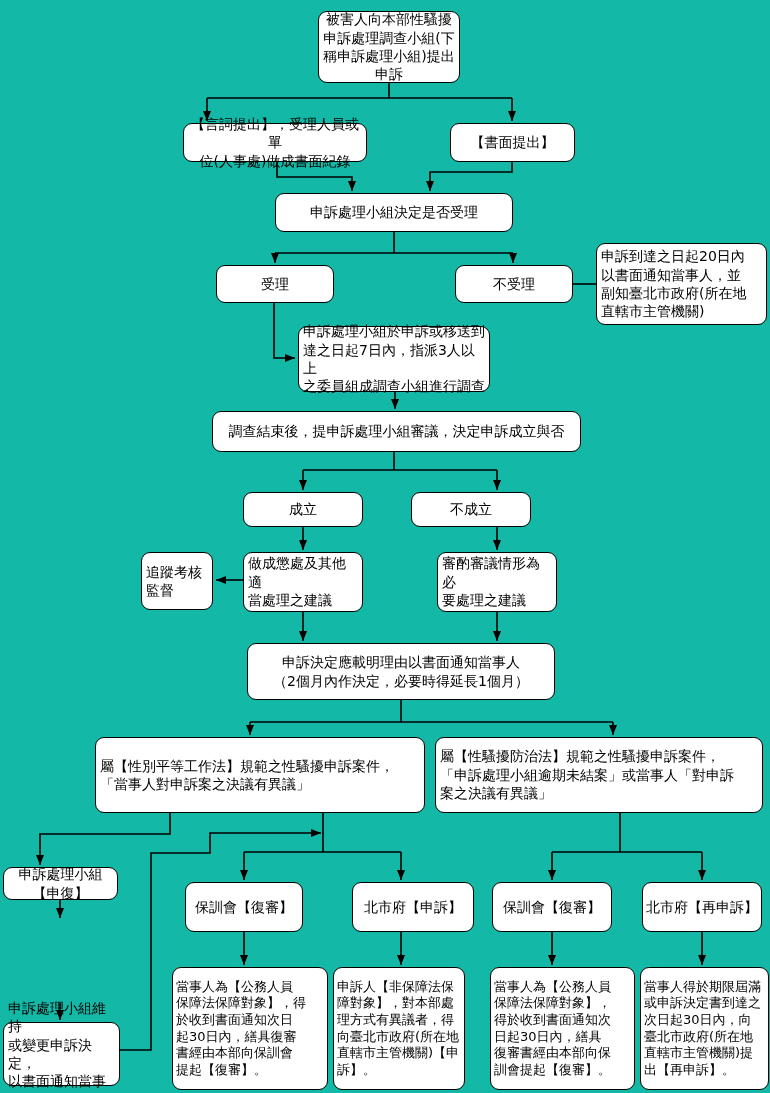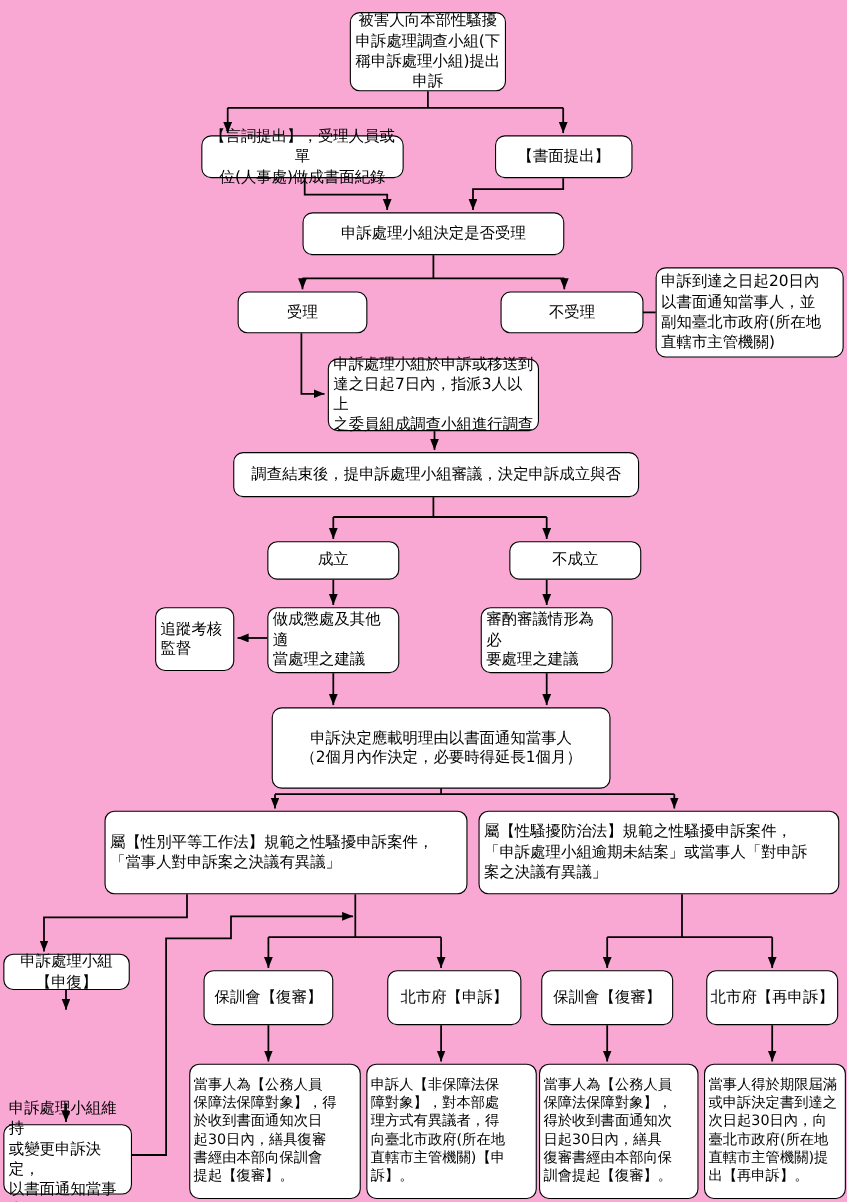--- a/index.html
+++ b/index.html
@@ -1,19 +1,19 @@
 <!DOCTYPE html>
 <html><head>
 <meta charset="utf-8">
 <style>
   html,body{margin:0;padding:0;background:#ffffff;}
   #canvas{
     position:relative;
     width:770px;height:1093px;
-    background:#f9a8d4;
+    background:#14b8a6;
     font-family:"DejaVu Sans","Liberation Sans",sans-serif;
     color:#000;
   }
   #wires{position:absolute;left:0;top:0;z-index:0;}
   .node{
     position:absolute;
     box-sizing:border-box;
     background:#ffffff;
     border:1.6px solid #000;
     border-radius:9px;
@@ -94,47 +94,47 @@
 
   <div class="node center" style="left:183px;top:123px;width:184px;height:39px">【言詞提出】，受理人員或單
 位(人事處)做成書面紀錄</div>
 
   <div class="node center" style="left:450px;top:123px;width:125px;height:39px">【書面提出】</div>
 
   <div class="node center" style="left:275px;top:193px;width:238px;height:39px">申訴處理小組決定是否受理</div>
 
   <div class="node center" style="left:216px;top:265px;width:118px;height:38px">受理</div>
 
-  <div class="node center" style="left:455px;top:265px;width:130px;height:38px">不受理</div>
+  <div class="node center" style="left:455px;top:265px;width:118px;height:38px">不受理</div>
 
   <div class="node left" style="left:596px;top:243px;width:171px;height:82px">申訴到達之日起20日內
 以書面通知當事人，並
 副知臺北市政府(所在地
 直轄市主管機關)</div>
 
   <div class="node left" style="left:298px;top:326px;width:192px;height:66px">申訴處理小組於申訴或移送到
 達之日起7日內，指派3人以上
 之委員組成調查小組進行調查</div>
 
   <div class="node center" style="left:212px;top:411px;width:369px;height:41px">調查結束後，提申訴處理小組審議，決定申訴成立與否</div>
 
   <div class="node center" style="left:243px;top:492px;width:120px;height:35px">成立</div>
 
-  <div class="node center" style="left:463px;top:492px;width:120px;height:35px">不成立</div>
+  <div class="node center" style="left:411px;top:492px;width:120px;height:35px">不成立</div>
 
   <div class="node left" style="left:141px;top:552px;width:72px;height:58px">追蹤考核
 監督</div>
 
   <div class="node left" style="left:243px;top:552px;width:120px;height:60px">做成懲處及其他適
 當處理之建議</div>
 
   <div class="node left" style="left:437px;top:552px;width:120px;height:60px">審酌審議情形為必
 要處理之建議</div>
 
-  <div class="node center" style="left:247px;top:643px;width:308px;height:74px">申訴決定應載明理由以書面通知當事人
+  <div class="node center" style="left:247px;top:643px;width:308px;height:57px">申訴決定應載明理由以書面通知當事人
 （2個月內作決定，必要時得延長1個月）</div>
 
   <div class="node left" style="left:95px;top:737px;width:330px;height:76px">屬【性別平等工作法】規範之性騷擾申訴案件，
 「當事人對申訴案之決議有異議」</div>
 
   <div class="node left" style="left:435px;top:737px;width:328px;height:76px">屬【性騷擾防治法】規範之性騷擾申訴案件，
 「申訴處理小組逾期未結案」或當事人「對申訴
 案之決議有異議」</div>
 
   <div class="node center" style="left:3px;top:867px;width:115px;height:33px">申訴處理小組
@@ -153,21 +153,21 @@
 
   <div class="node center" style="left:642px;top:882px;width:120px;height:50px">北市府【再申訴】</div>
 
   <div class="node left small" style="left:172px;top:967px;width:156px;height:123px">當事人為【公務人員
 保障法保障對象】，得
 於收到書面通知次日
 起30日內，繕具復審
 書經由本部向保訓會
 提起【復審】。</div>
 
-  <div class="node left small" style="left:333px;top:967px;width:155px;height:123px">申訴人【非保障法保
+  <div class="node left small" style="left:333px;top:967px;width:132px;height:123px">申訴人【非保障法保
 障對象】，對本部處
 理方式有異議者，得
 向臺北市政府(所在地
 直轄市主管機關)【申
 訴】。</div>
 
   <div class="node left small" style="left:490px;top:967px;width:145px;height:123px">當事人為【公務人員
 保障法保障對象】，
 得於收到書面通知次
 日起30日內，繕具

